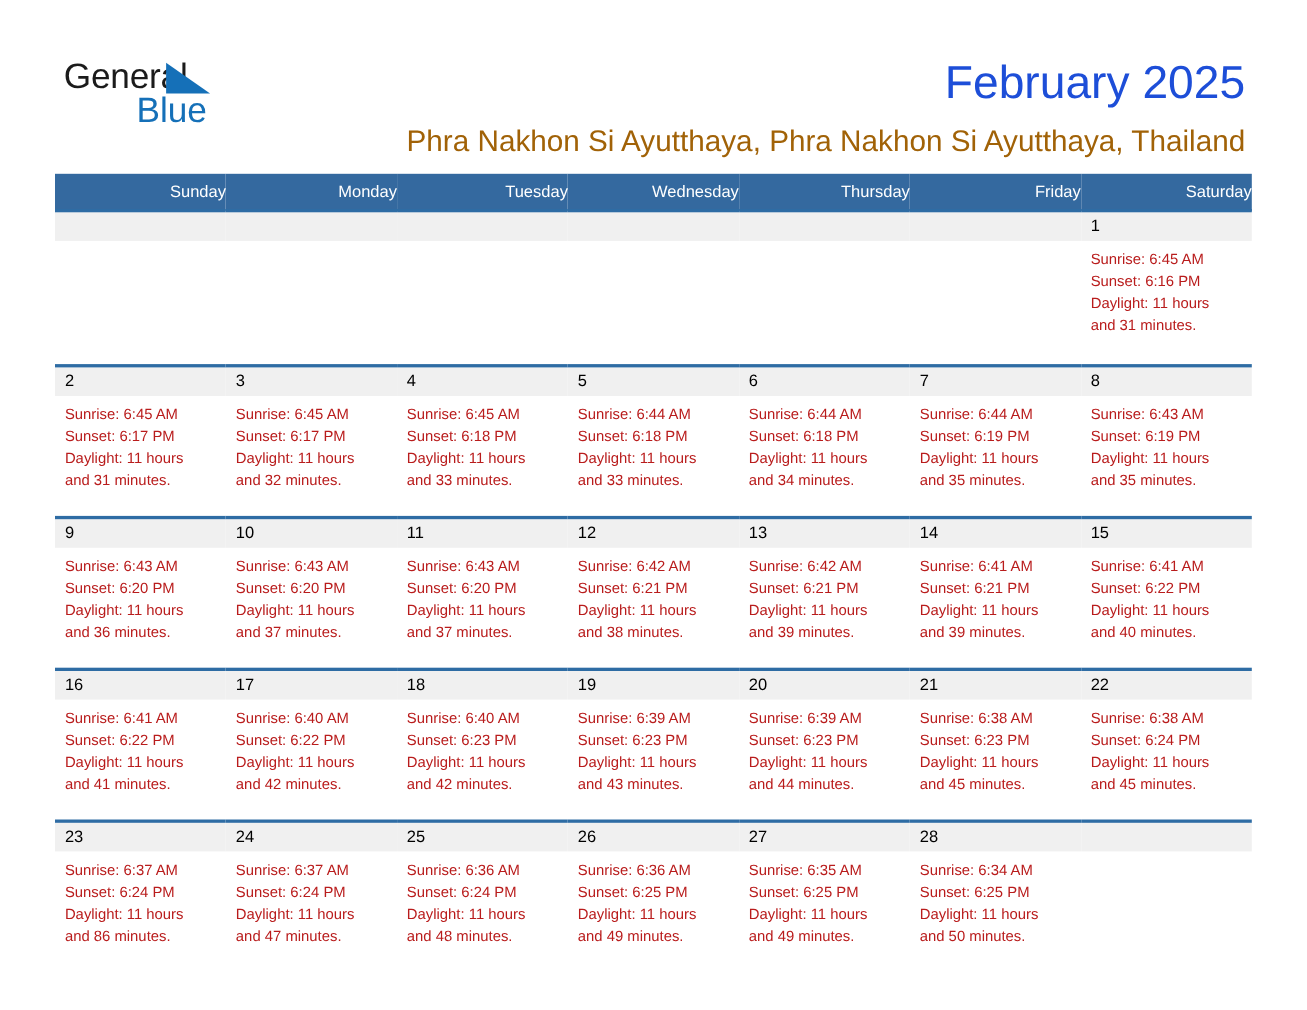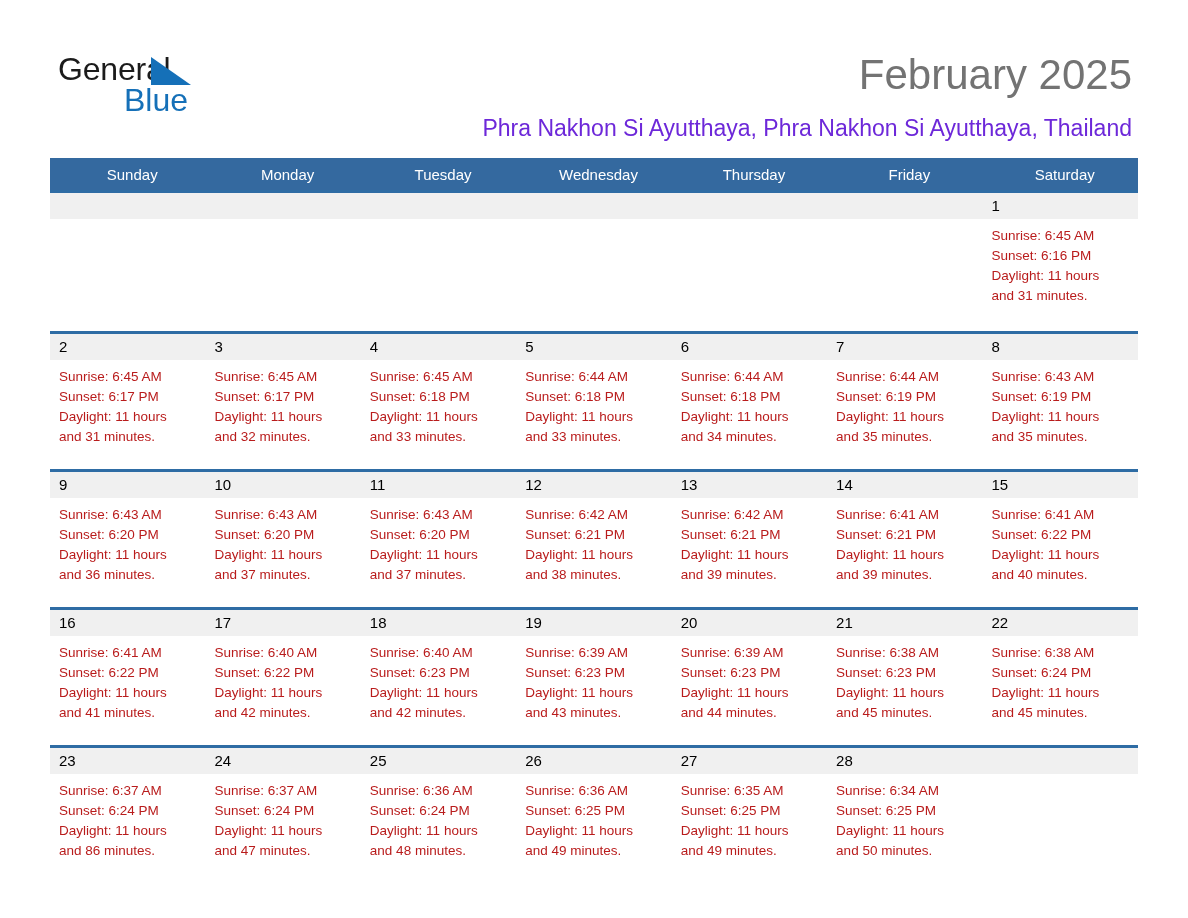--- a/index.html
+++ b/index.html
@@ -63,50 +63,50 @@
     line-height: 34px;
     color: #1570b8;
     font-family: "Liberation Sans", sans-serif;
   }
   .title {
     position: absolute;
     right: 56px;
     top: 51px;
     font-size: 42px;
     line-height: 48px;
-    color: #737373;
+    color: #1d4ed8;
     text-align: right;
     white-space: nowrap;
   }
   .subtitle {
     position: absolute;
     right: 56px;
     top: 114px;
-    font-size: 23px;
+    font-size: 27px;
     line-height: 28px;
-    color: #6d28d9;
+    color: #a16207;
     text-align: right;
     white-space: nowrap;
   }
 
   
   .calendar {
     position: absolute;
     left: 50px;
     top: 158px;
     width: 1088px;
     border-collapse: collapse;
     table-layout: fixed;
   }
   .calendar th {
     background: #34699f;
     color: #ffffff;
     font-weight: normal;
     font-size: 15px;
-    text-align: center;
+    text-align: right;
     padding: 7px 0 7px 9px;
     height: 18px;
     vertical-align: middle;
     border: none;
   }
   .calendar col { width: 155.4px; }
 
   .week-row > td {
     vertical-align: top;
     padding: 0;

